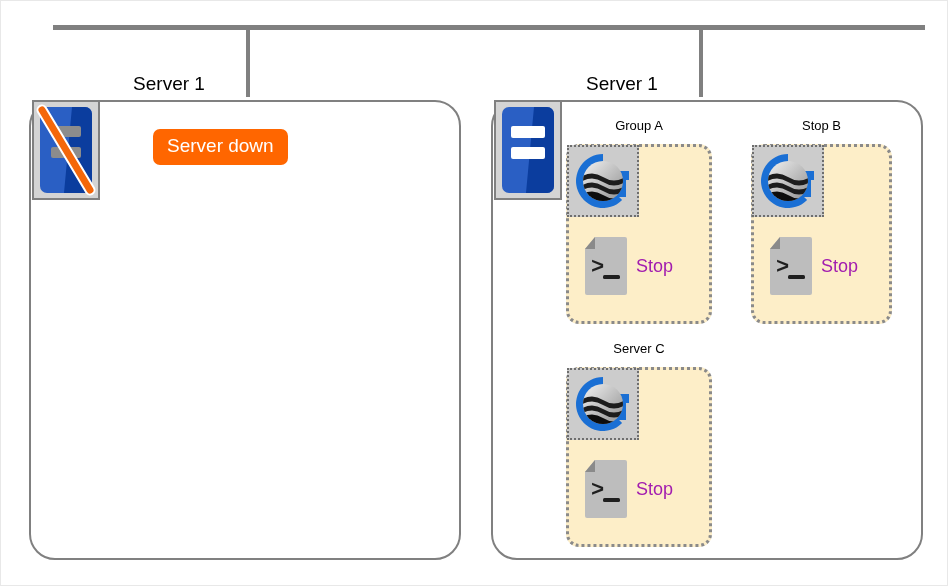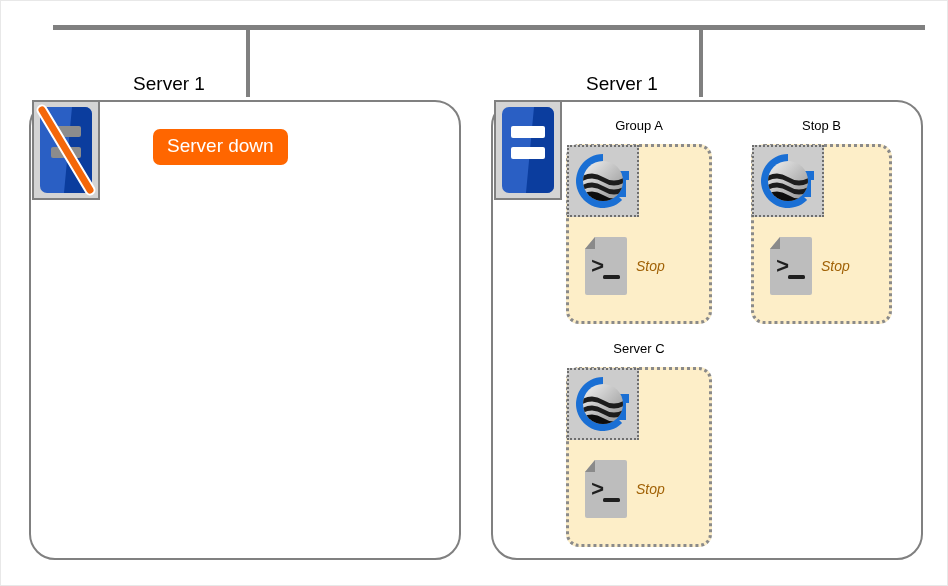--- a/index.html
+++ b/index.html
@@ -115,24 +115,23 @@
   }
   .group-app-icon svg { display: block; }
 
   .script-row {
     position: absolute;
     display: flex;
     align-items: center;
     gap: 7px;
   }
   .script-label {
-    font-size: 14px;
-    color: #a16207;
-    white-space: nowrap;
-    font-style: italic;
+    font-size: 18px;
+    color: #a21caf;
+    white-space: nowrap;
   }
   .script-icon svg { display: block; }
 </style>
 </head>
 <body>
 
 <div id="canvas">
 
   <div class="bus-line bus-horizontal"></div>
   <div class="drop-line" style="left:245px; top:24px; height:72px;"></div>

